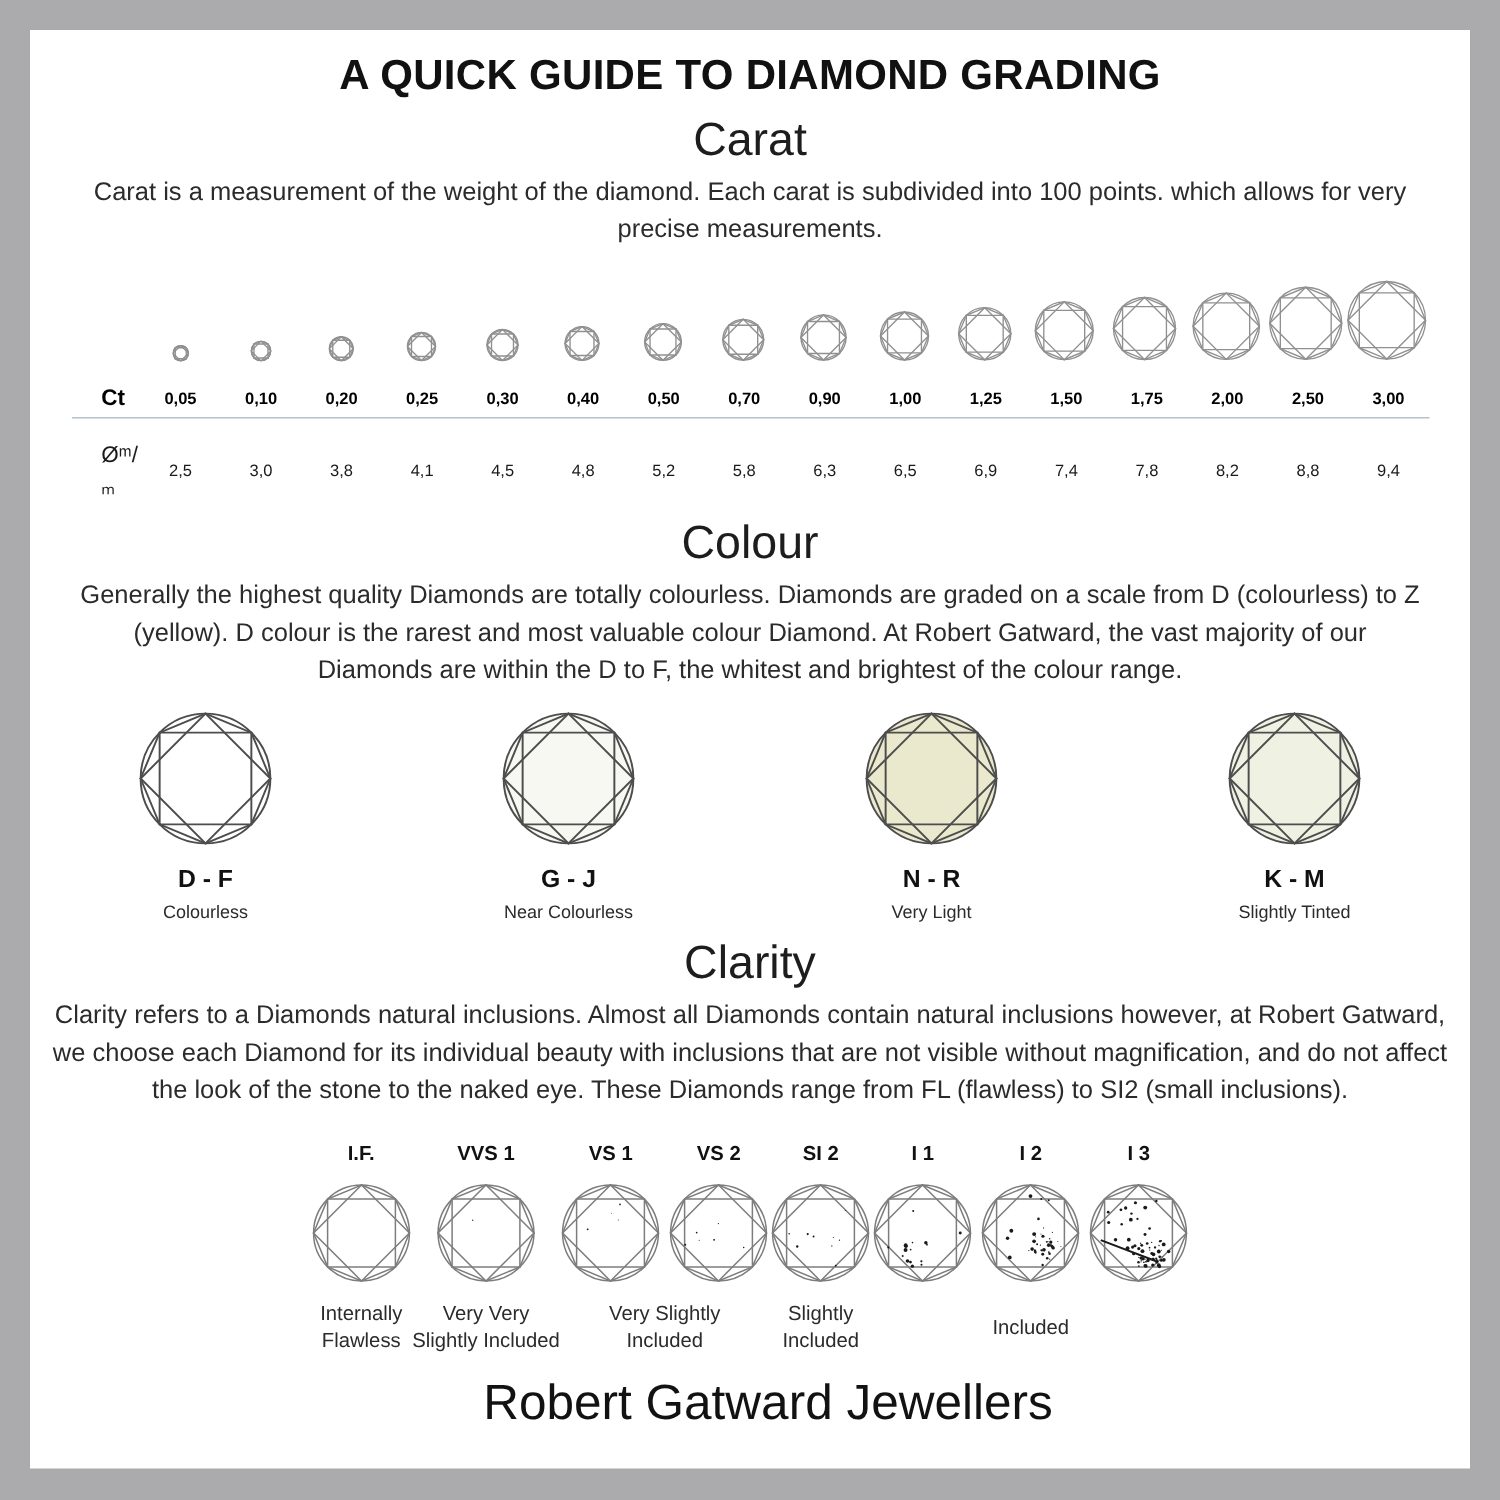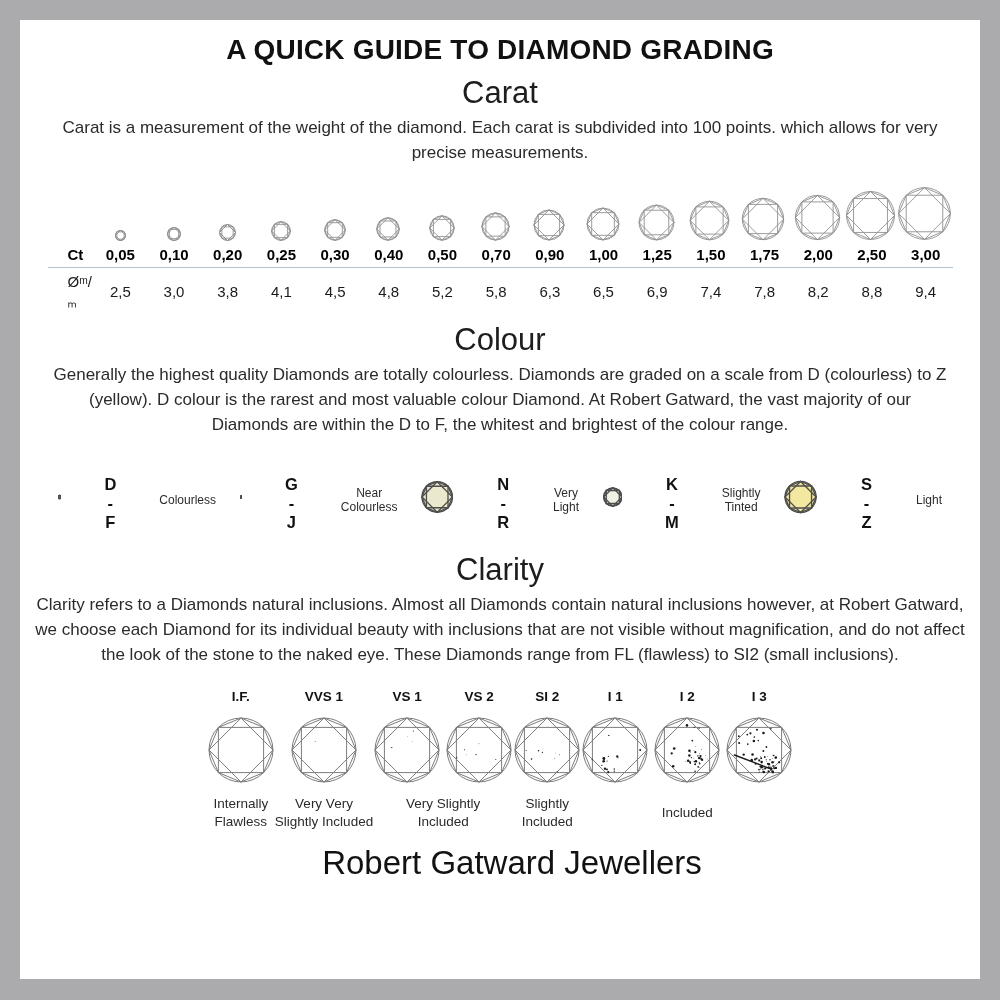--- a/index.html
+++ b/index.html
@@ -10,29 +10,29 @@
   .section-h{margin:9px 0 4px;font-size:31px;font-weight:400;color:#1d1d1d;}
   .para{margin:2px auto 0;font-size:17px;line-height:25px;color:#2b2b2b;}
   .carat-para{max-width:880px;}
   .colour-para{max-width:900px;}
   .clarity-para{max-width:945px;}
 
   
   .carat-grid{display:grid;grid-template-columns:46px repeat(16,1fr);width:905px;margin:0 auto;align-items:center;}
   .sizes{margin-top:18px;height:58px;}
   .sizes .cell{display:flex;align-items:flex-end;justify-content:center;height:58px;}
-  .trow{margin-top:2px;}
-  .trow .cell{font-size:15px;color:#1a1a1a;padding:3px 0;}
+  .trow{margin-top:13px;}
+  .trow .cell{font-size:11px;color:#1a1a1a;padding:3px 0;}
   .trow.boldrow .cell{font-weight:700;color:#000;}
   .trow .rowlabel{text-align:left;padding-left:20px;font-size:15px;}
   .tdivider{width:905px;margin:1px auto;border-top:1.5px solid #b3c2cc;height:0;}
 
   
   .colour-row{display:flex;justify-content:space-between;width:884px;margin:14px auto 0;}
-  .colour-col{width:158px;display:flex;flex-direction:row;align-items:center;gap:43px;}
+  .colour-col{width:158px;display:flex;flex-direction:column;align-items:center;}
   .colour-range{margin-top:12px;font-size:16.5px;font-weight:700;color:#111;}
   .colour-name{margin-top:5px;font-size:12px;color:#2b2b2b;}
 
   
   .clarity-row{display:flex;justify-content:center;width:888px;margin:22px auto 0;}
   .cgroup{display:flex;flex-direction:column;align-items:center;}
   .cg-items{display:flex;gap:4px;}
   .cg-item{display:flex;flex-direction:column;align-items:center;width:68px;}
   .cg-label{font-size:13.5px;font-weight:700;color:#111;height:18px;margin-bottom:9px;white-space:nowrap;}
   .cg-desc{margin-top:10px;height:38px;display:flex;flex-direction:column;justify-content:center;font-size:13.5px;line-height:18px;color:#2b2b2b;}
@@ -258,30 +258,20 @@
           </div>
           <div class="colour-col">
             <svg width="92" height="92" viewBox="0 0 100 100">
               <circle cx="50" cy="50" r="47" fill="#eff1e3" stroke="#4d4d4d" stroke-width="1.3" vector-effect="non-scaling-stroke"></circle>
               <polygon points="50.00,3.00 83.23,16.77 97.00,50.00 83.23,83.23 50.00,97.00 16.77,83.23 3.00,50.00 16.77,16.77" fill="none" stroke="#4d4d4d" stroke-width="1.3" vector-effect="non-scaling-stroke"></polygon>
               <polygon points="50.00,3.00 97.00,50.00 50.00,97.00 3.00,50.00" fill="none" stroke="#4d4d4d" stroke-width="1.3" vector-effect="non-scaling-stroke"></polygon>
               <polygon points="83.23,16.77 83.23,83.23 16.77,83.23 16.77,16.77" fill="none" stroke="#4d4d4d" stroke-width="1.3" vector-effect="non-scaling-stroke"></polygon>
             </svg>
             <div class="colour-range">K - M</div>
             <div class="colour-name">Slightly Tinted</div>
-          </div>
-          <div class="colour-col">
-            <svg width="92" height="92" viewBox="0 0 100 100">
-              <circle cx="50" cy="50" r="47" fill="#f2e8a0" stroke="#4d4d4d" stroke-width="1.3" vector-effect="non-scaling-stroke"></circle>
-              <polygon points="50.00,3.00 83.23,16.77 97.00,50.00 83.23,83.23 50.00,97.00 16.77,83.23 3.00,50.00 16.77,16.77" fill="none" stroke="#4d4d4d" stroke-width="1.3" vector-effect="non-scaling-stroke"></polygon>
-              <polygon points="50.00,3.00 97.00,50.00 50.00,97.00 3.00,50.00" fill="none" stroke="#4d4d4d" stroke-width="1.3" vector-effect="non-scaling-stroke"></polygon>
-              <polygon points="83.23,16.77 83.23,83.23 16.77,83.23 16.77,16.77" fill="none" stroke="#4d4d4d" stroke-width="1.3" vector-effect="non-scaling-stroke"></polygon>
-            </svg>
-            <div class="colour-range">S - Z</div>
-            <div class="colour-name">Light</div>
           </div>
         </div>
     </section>
 
     <section>
       <h2 class="section-h">Clarity</h2>
       <p class="para clarity-para">Clarity refers to a Diamonds natural inclusions. Almost all Diamonds contain natural inclusions however, at Robert Gatward, we choose each Diamond for its individual beauty with inclusions that are not visible without magnification, and do not affect the look of the stone to the naked eye. These Diamonds range from FL (flawless) to SI2 (small inclusions).</p>
       <div class="clarity-row" id="clarity-row">
           <div class="cgroup">
             <div class="cg-items">

